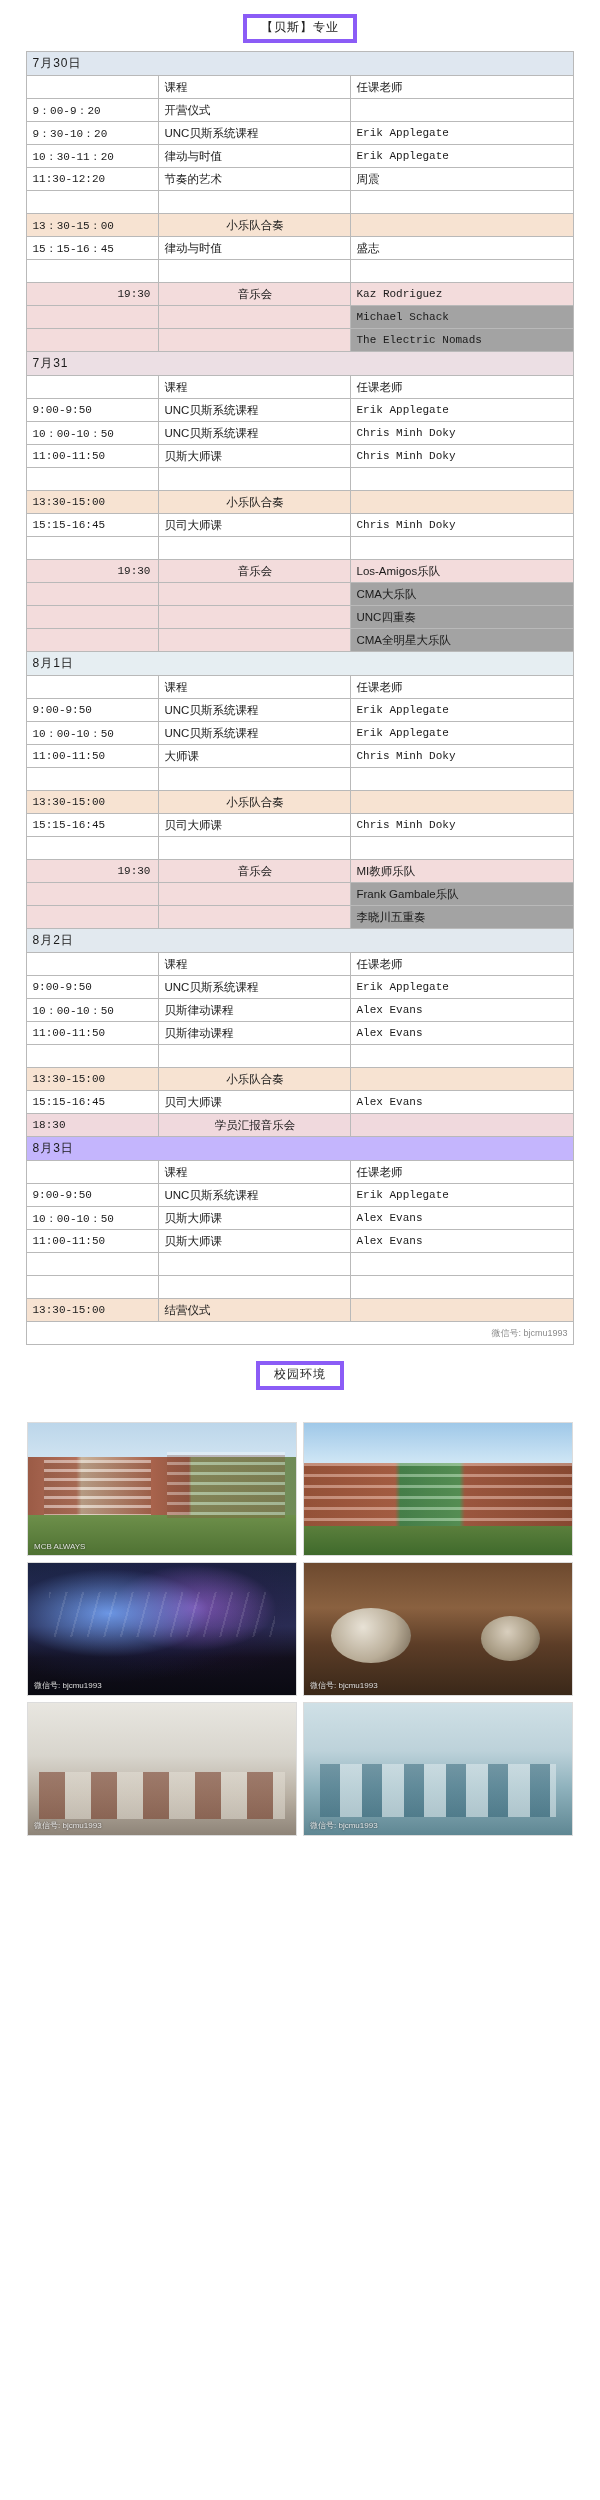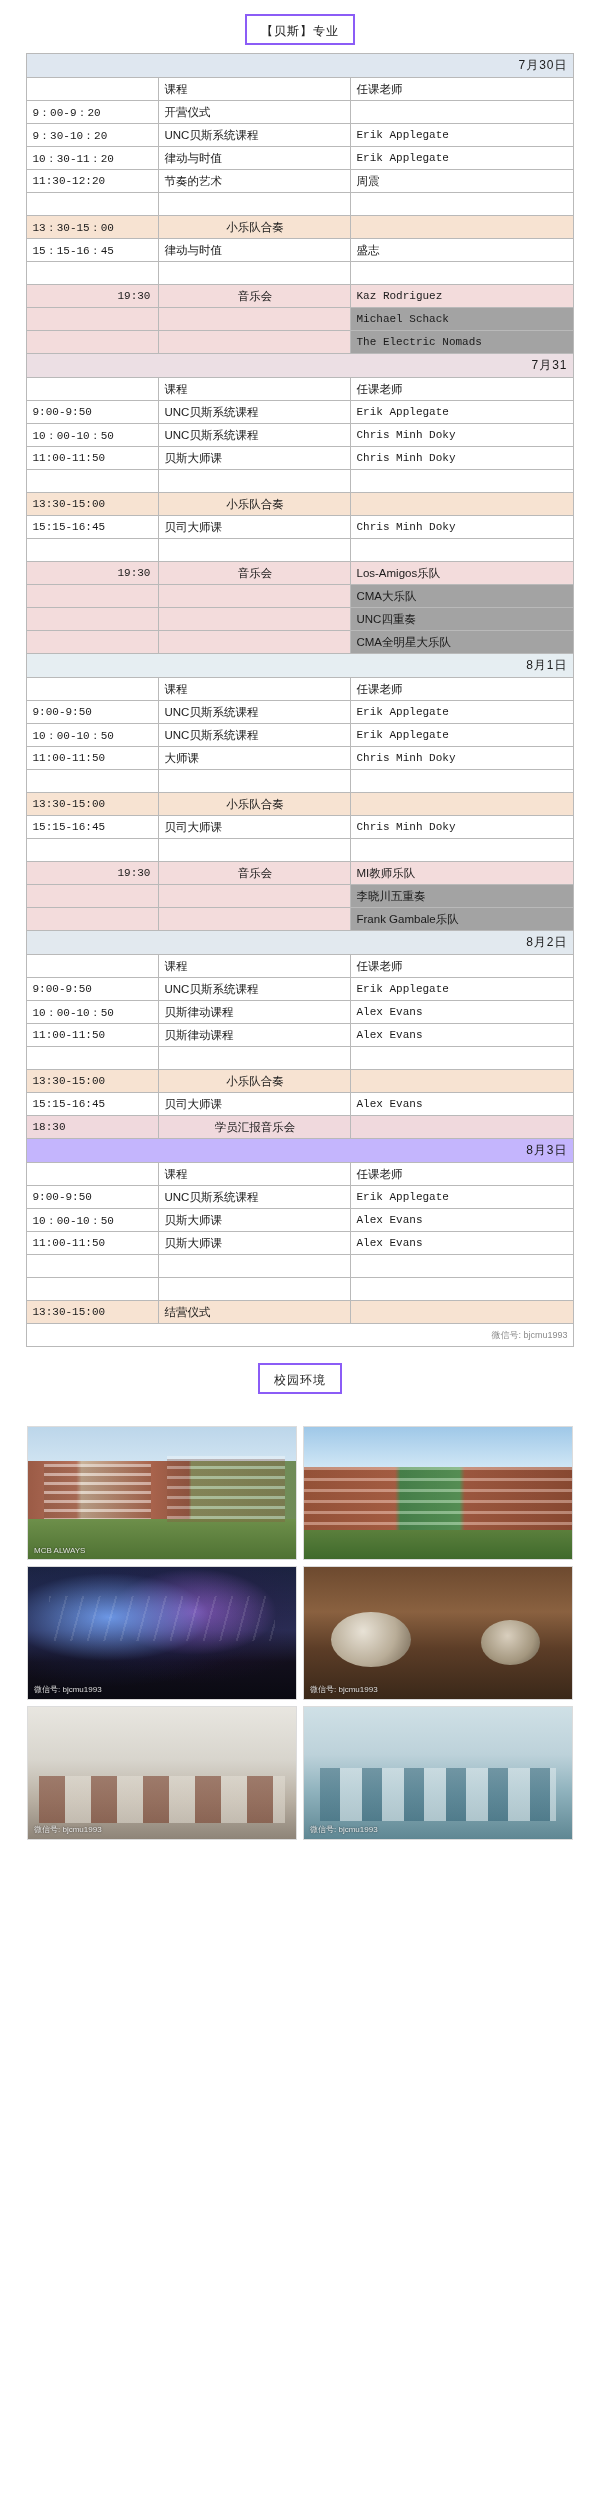--- a/index.html
+++ b/index.html
@@ -16,22 +16,22 @@
     position: relative;
     padding: 8px 0 0 0;
   }
   
   .pill-wrap {
     text-align: center;
     padding: 6px 0 8px 0;
   }
   .pill {
     display: inline-block;
-    border: 2px solid #8b5cf6;
-    padding: 7px 14px 3px 14px;
+    border: 4px solid #8b5cf6;
+    padding: 1px 14px 3px 14px;
     font-size: 12px;
     color: #222;
     letter-spacing: 1px;
     background: #fff;
   }
   
   .sched {
     width: 546px;
     margin: 0 auto;
     border-collapse: collapse;
@@ -46,21 +46,21 @@
     vertical-align: middle;
     overflow: hidden;
     white-space: nowrap;
   }
   .col-time  { width: 132px; }
   .col-course{ width: 192px; }
   .col-teach { width: 222px; }
 
   .datehdr td {
     background: #dfe7f0;
-    text-align: right;
+    text-align: left;
     font-size: 12px;
     height: 24px;
     letter-spacing: 1px;
   }
   .datehdr.v2 td { background: #ecdfe4; }
   .datehdr.v3 td { background: #e6eef2; margin-top: 20px; }
   .datehdr.v4 td { background: #e2e9ef; }
   .datehdr.v5 td { background: #c4b5fd; }
 
   .colhdr td { background: #ffffff; text-align: left; }
@@ -353,26 +353,26 @@
           <td class="c3 mono"></td>
         </tr>
         <tr class="row-concert">
           <td class="c1 mono">19:30</td>
           <td class="c2 cn">音乐会</td>
           <td class="c3 cn">MI教师乐队</td>
         </tr>
         <tr class="row-concert row-sub">
           <td class="c1 mono"></td>
           <td class="c2 mono"></td>
+          <td class="c3 cn">Frank Gambale乐队</td>
+        </tr>
+        <tr class="row-concert row-sub">
+          <td class="c1 mono"></td>
+          <td class="c2 mono"></td>
           <td class="c3 cn">李晓川五重奏</td>
-        </tr>
-        <tr class="row-concert row-sub">
-          <td class="c1 mono"></td>
-          <td class="c2 mono"></td>
-          <td class="c3 cn">Frank Gambale乐队</td>
         </tr>
         <tr class="datehdr v4">
           <td colspan="3">8月2日</td>
         </tr>
         <tr class="colhdr">
           <td class="c1 mono"></td>
           <td class="c2 cn">课程</td>
           <td class="c3 cn">任课老师</td>
         </tr>
         <tr class="">

